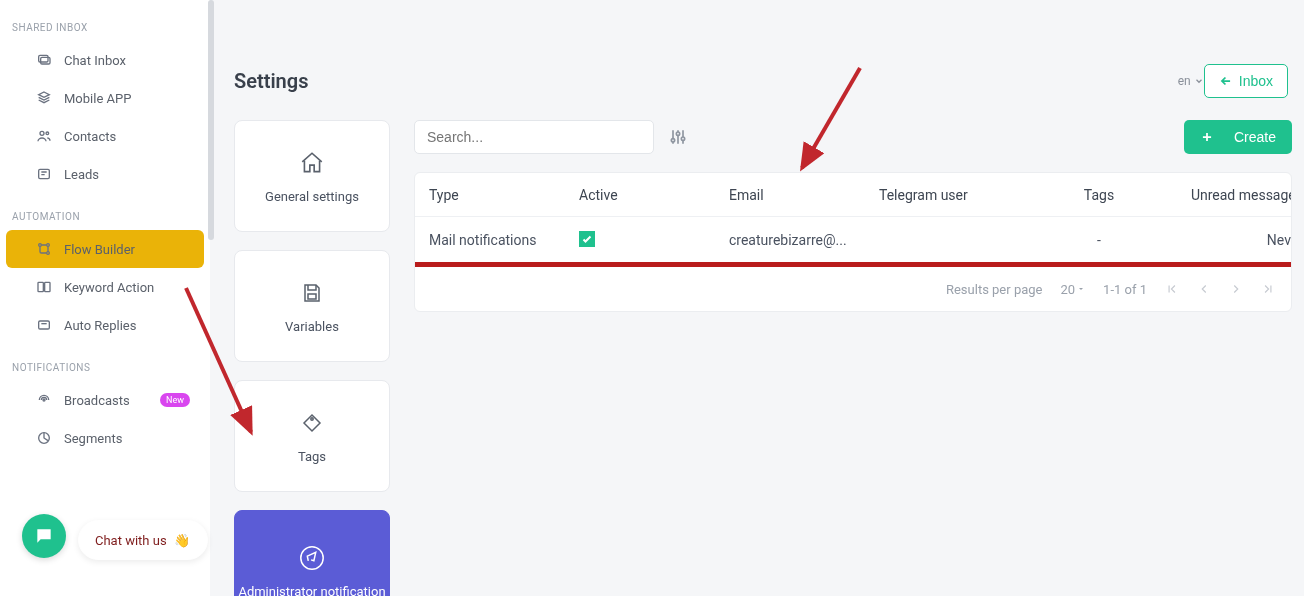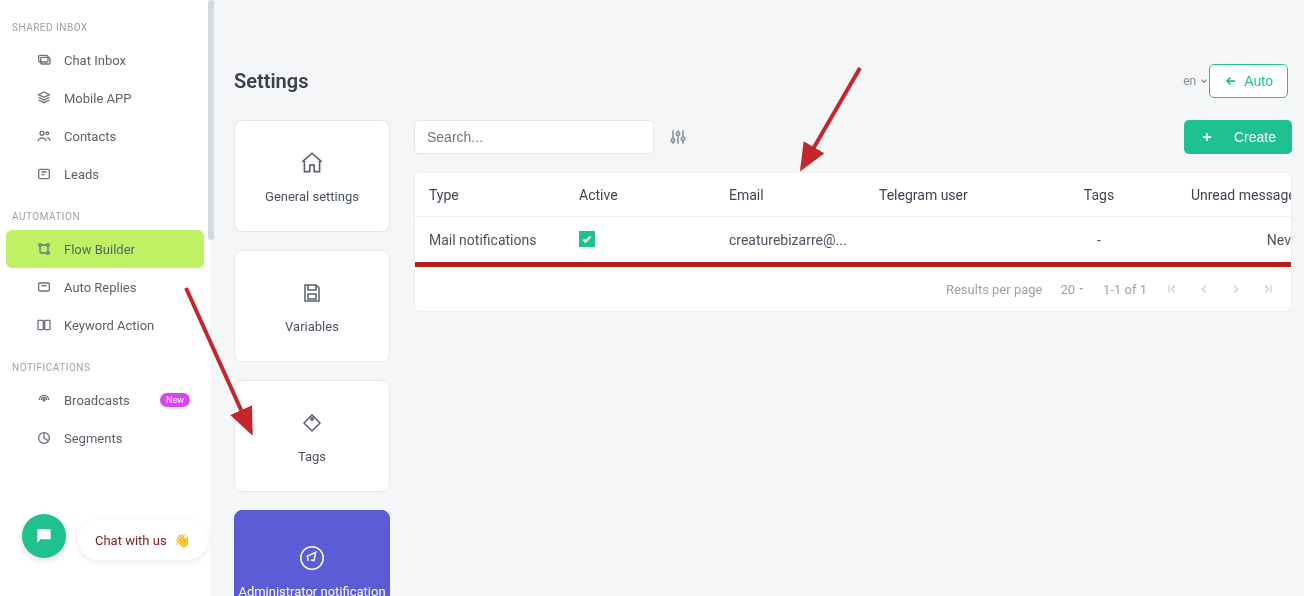--- a/index.html
+++ b/index.html
@@ -39,21 +39,21 @@
     gap: 12px;
     height: 38px;
     padding: 0 14px 0 30px;
     color: #5b616b;
     font-size: 13px;
     cursor: pointer;
     border-radius: 6px;
     margin: 0 6px;
   }
   .sidebar-item.active {
-    background: #bef264;
+    background: #eab308;
     align-items: center;
   }
   .sidebar-item .icn {
     width: 16px; height: 16px;
     display: inline-flex;
     align-items: center;
     justify-content: center;
     color: #6b7280;
   }
   .badge-new {
@@ -332,35 +332,35 @@
           <circle cx="18" cy="18" r="2"></circle>
           <path d="M8 6h8M18 8v8M6 8v8a2 2 0 002 2h8"></path>
         </svg>
     </span>
     <span>Flow Builder</span>
   </div>
 
   <div class="sidebar-item">
     <span class="icn">
       <svg width="16" height="16" viewBox="0 0 24 24" fill="none" stroke="currentColor" stroke-width="2">
+          <rect x="3" y="5" width="8" height="14" rx="1"></rect>
+          <rect x="13" y="5" width="8" height="14" rx="1"></rect>
+        </svg>
+    </span>
+    <span>Keyword Action</span>
+  </div>
+
+  <div class="sidebar-item">
+    <span class="icn">
+      <svg width="16" height="16" viewBox="0 0 24 24" fill="none" stroke="currentColor" stroke-width="2">
           <rect x="4" y="6" width="16" height="12" rx="2"></rect>
           <path d="M8 10h8"></path>
         </svg>
     </span>
     <span>Auto Replies</span>
-  </div>
-
-  <div class="sidebar-item">
-    <span class="icn">
-      <svg width="16" height="16" viewBox="0 0 24 24" fill="none" stroke="currentColor" stroke-width="2">
-          <rect x="3" y="5" width="8" height="14" rx="1"></rect>
-          <rect x="13" y="5" width="8" height="14" rx="1"></rect>
-        </svg>
-    </span>
-    <span>Keyword Action</span>
   </div>
 
   <div class="section-header">NOTIFICATIONS</div>
 
   <div class="sidebar-item">
     <span class="icn">
       <svg width="16" height="16" viewBox="0 0 24 24" fill="none" stroke="currentColor" stroke-width="2">
           <path d="M5 12a7 7 0 0114 0"></path>
           <path d="M8 12a4 4 0 018 0"></path>
           <circle cx="12" cy="12" r="1.5"></circle>
@@ -400,21 +400,21 @@
       <div class="lang">
         <span>en</span>
         <svg width="10" height="10" viewBox="0 0 24 24" fill="none" stroke="currentColor" stroke-width="3">
             <path d="M6 9l6 6 6-6"></path>
           </svg>
       </div>
       <button class="back-btn">
         <svg width="14" height="14" viewBox="0 0 24 24" fill="none" stroke="currentColor" stroke-width="3">
             <path d="M19 12H5M11 6l-6 6 6 6"></path>
           </svg>
-        <span>Auto</span>
+        <span>Inbox</span>
       </button>
     </div>
   </div>
 
   <div class="content-row">
 
     <div class="cards-col">
       <div class="card">
         <span class="card-icn">
           <svg width="26" height="26" viewBox="0 0 24 24" fill="none" stroke="#5a616c" stroke-width="1.5">

